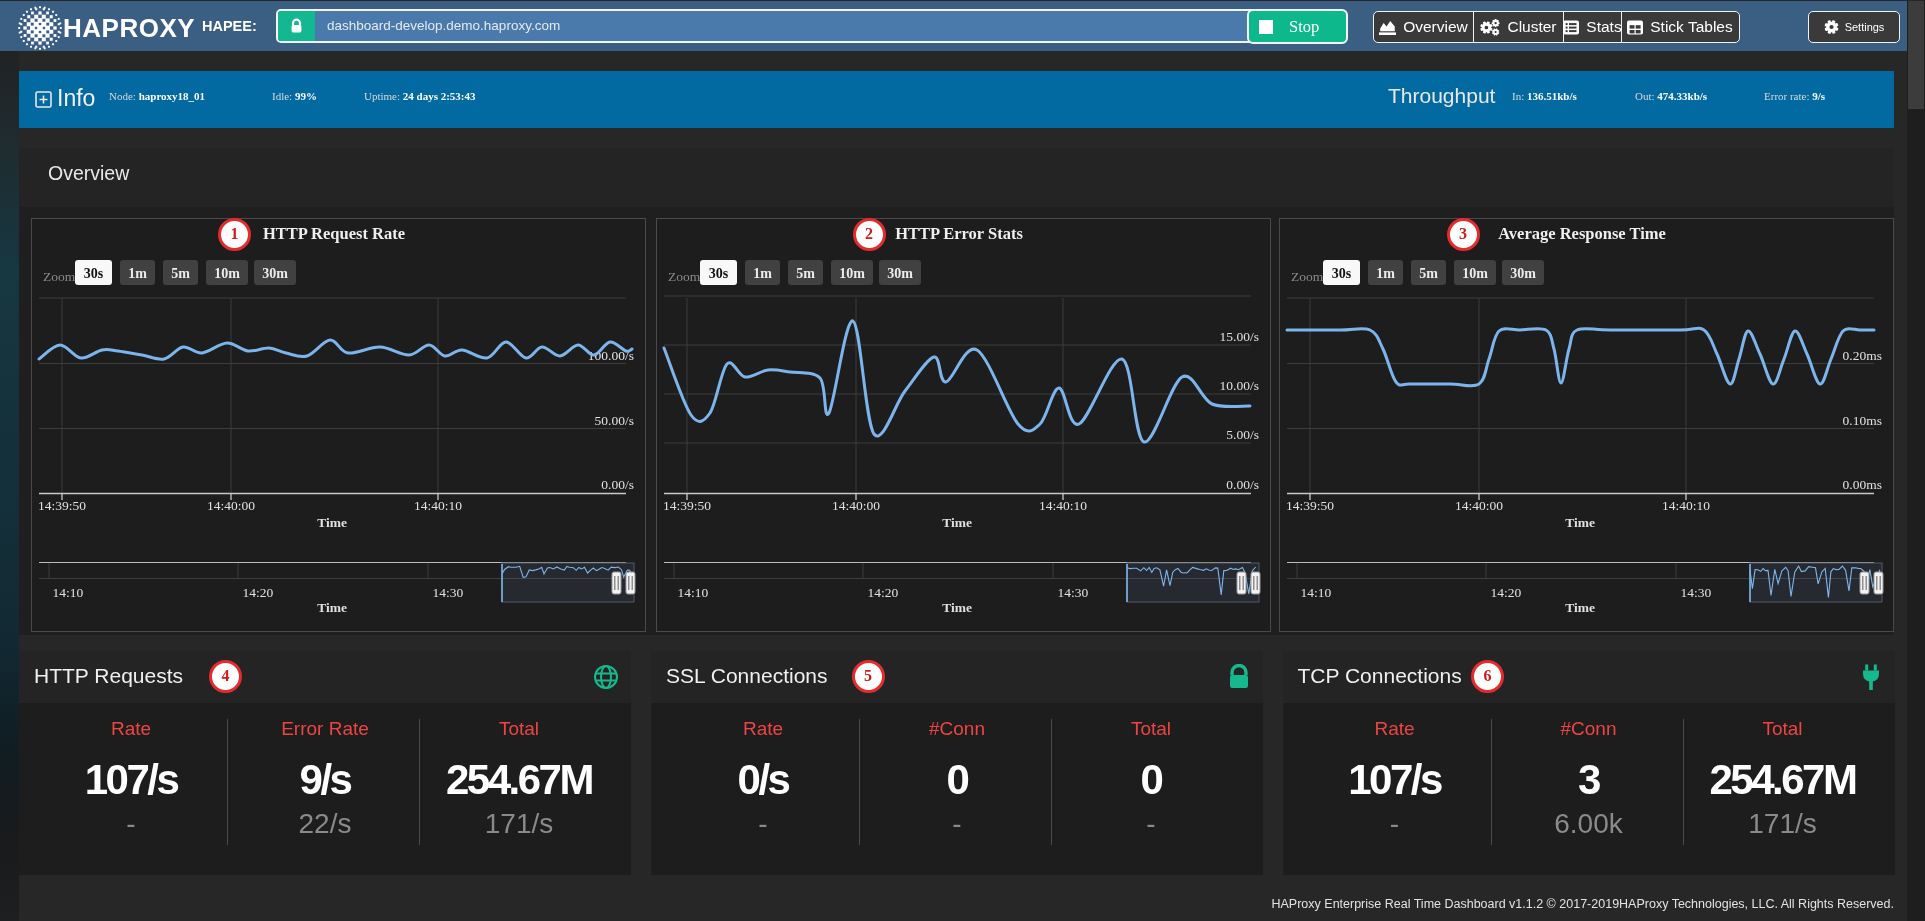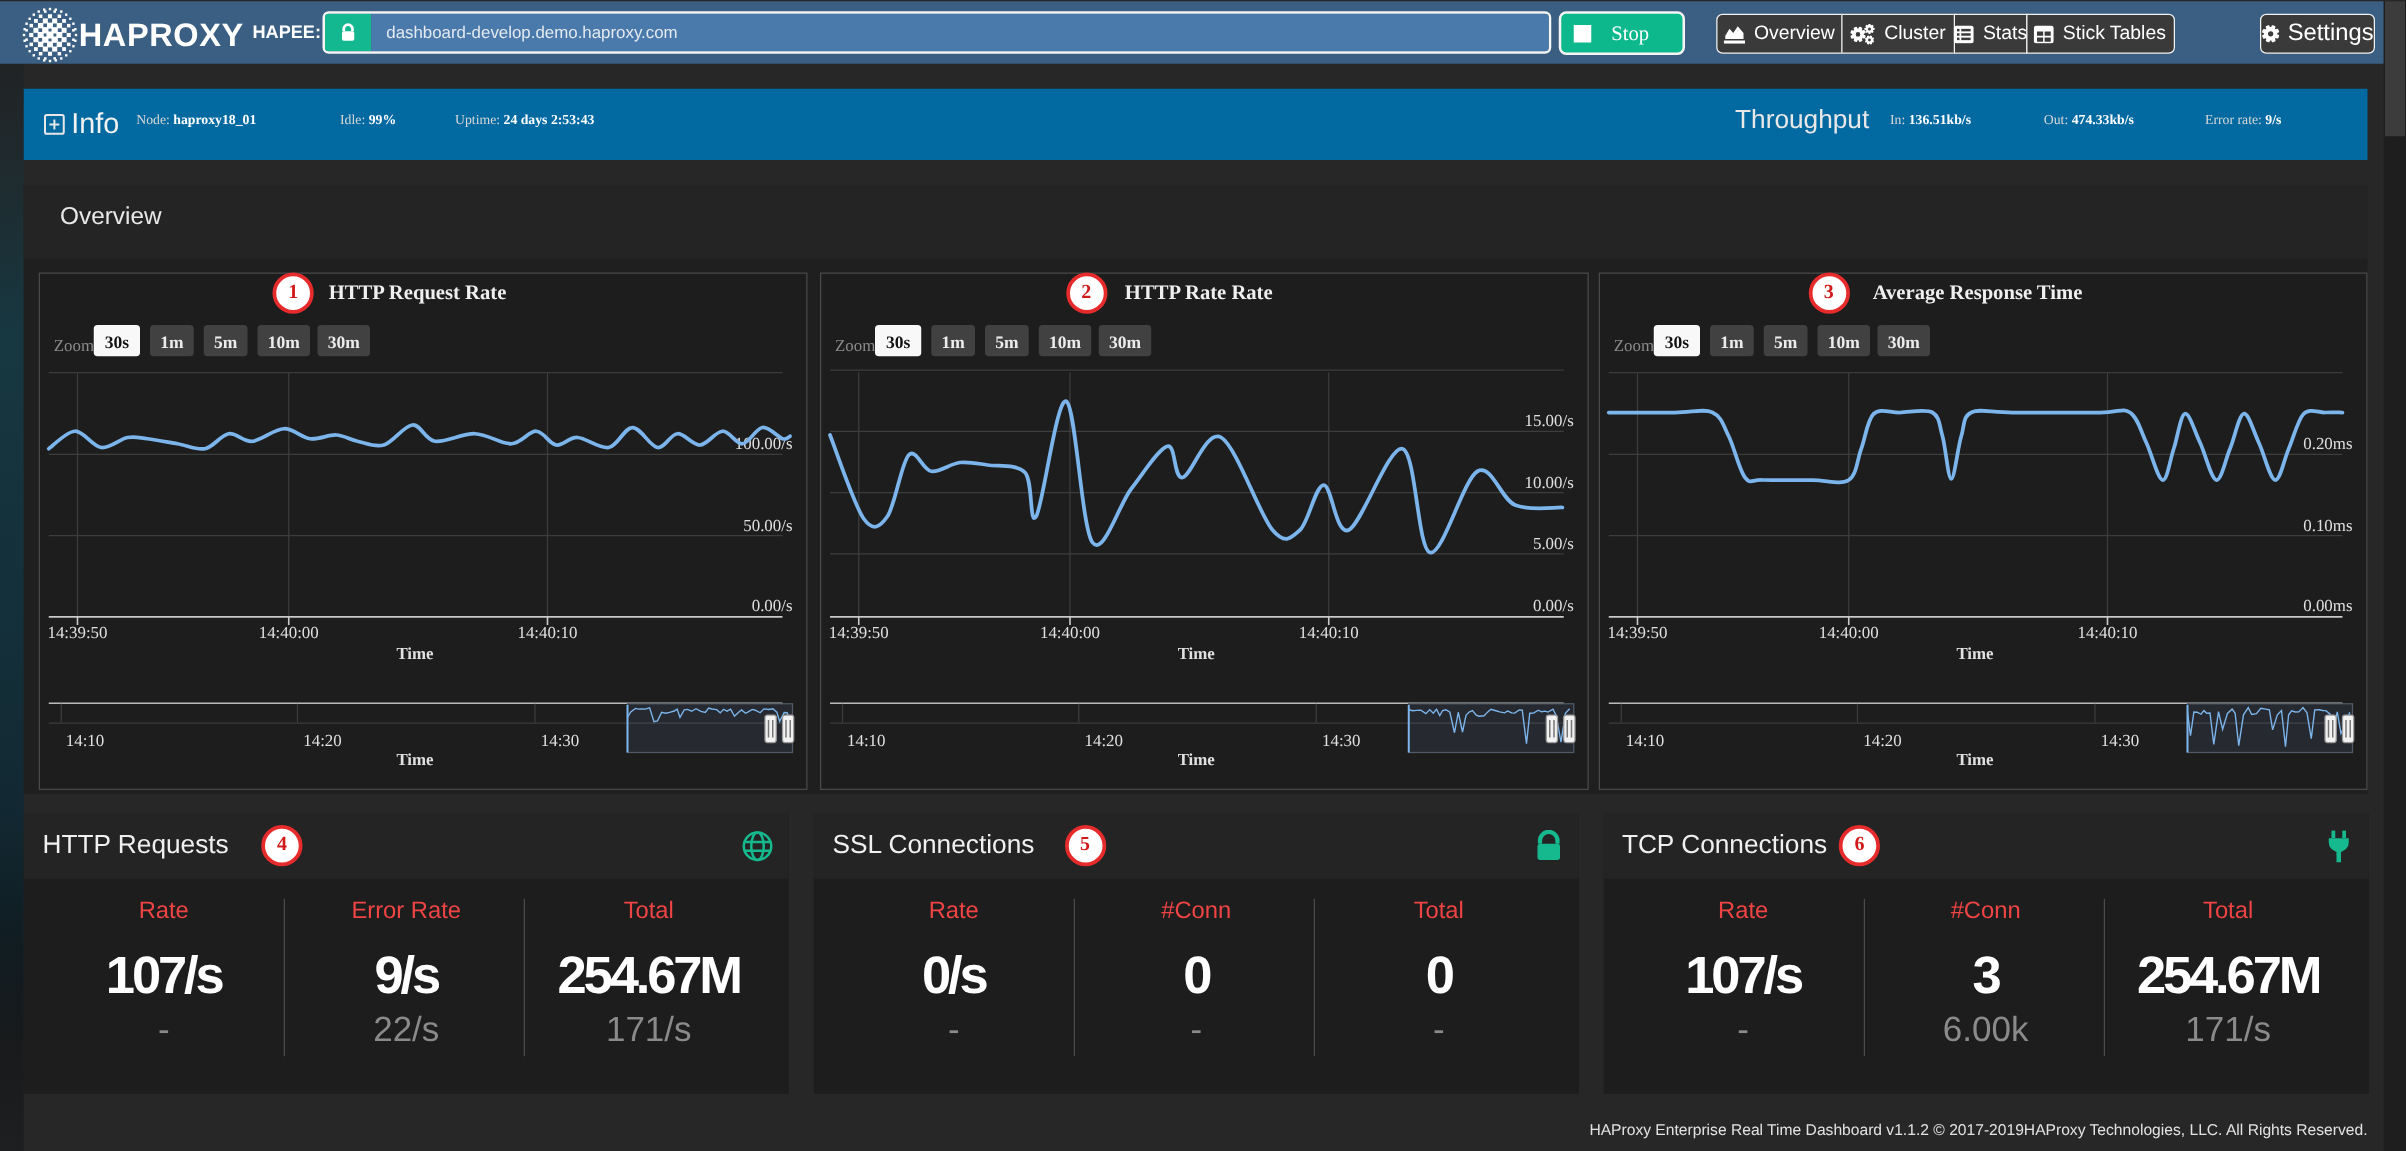--- a/index.html
+++ b/index.html
@@ -3,21 +3,21 @@
 <style>
 * { margin:0; padding:0; box-sizing:border-box; }
 html,body { width:1925px; height:921px; overflow:hidden; }
 body { background:#272727; font-family:"Liberation Sans",sans-serif; position:relative; }
 #lstrip { position:absolute; left:0; top:51px; width:19px; height:870px;
   background:linear-gradient(180deg,#212324 0%,#1f2b2f 10%,#173741 25%,#14303a 50%,#122933 68%,#101d23 80%,#181a1b 90%,#1e1f20 100%); }
 #navbar { position:absolute; left:0; top:1px; width:1907px; height:50px; background:#3b5f82; }
 #logo { position:absolute; left:17px; top:4px; }
 #logotext { position:absolute; left:63px; top:12px; font-size:26px; font-weight:bold; color:#fff; letter-spacing:0.5px; }
 #hapee { position:absolute; left:202px; top:17px; font-size:14.5px; font-weight:bold; color:#fff; }
-#urlgroup { position:absolute; left:258px; top:8px; width:983px; height:34px; border:2px solid #f5f5f5; border-radius:5px; display:flex; overflow:hidden; }
+#urlgroup { position:absolute; left:276px; top:8px; width:983px; height:34px; border:2px solid #f5f5f5; border-radius:5px; display:flex; overflow:hidden; }
 #lockbtn { width:37px; background:#14b890; display:flex; align-items:center; justify-content:center; }
 #urlinput { flex:1; background:#4a79ab; color:#e4eaf0; font-size:13.5px; line-height:30px; padding-left:12px; }
 #stopbtn { position:absolute; left:1247px; top:8px; width:101px; height:35px; background:#0cb88c; border:2px solid #f5f5f5; border-radius:6px; color:#fff; font-size:16.5px; display:flex; align-items:center;font-family:Liberation Serif, serif; }
 #stopbtn .sq { width:14px; height:14px; background:#fff; margin:0 16px 0 10px; }
 .navgrp { position:absolute; top:10px; display:flex; }
 .navbtn { height:32px; background:#3a3a3a; border:1.5px solid #f2f2f2; color:#fff; font-size:15.5px; display:flex; align-items:center; justify-content:center; gap:7px; margin-left:-1.5px; }
 .navbtn svg { flex:none; }
 .navbtn.first { border-radius:5px 0 0 5px; margin-left:0; }
 .navbtn.last { border-radius:0 5px 5px 0; }
 .navbtn.solo { border-radius:5px; }
@@ -186,21 +186,21 @@
           <rect x="0" y="0.5" width="16" height="14" rx="2"></rect>
           <g fill="#3a3a3a">
             <rect x="2.6" y="5.2" width="4.9" height="3.4"></rect>
             <rect x="8.7" y="5.2" width="4.9" height="3.4"></rect>
             <rect x="2.6" y="10.0" width="4.9" height="3.4"></rect>
             <rect x="8.7" y="10.0" width="4.9" height="3.4"></rect>
           </g>
         </svg>Stick Tables</div>
   </div>
   <div class="navgrp" style="left:1809px">
-      <div class="navbtn solo" style="width:92px;font-size:19px;gap:5px"><svg width="17" height="16" viewBox="0 0 17 16" fill="currentColor" color="#fff">
+      <div class="navbtn solo" style="width:92px;font-size:11px;gap:5px"><svg width="17" height="16" viewBox="0 0 17 16" fill="currentColor" color="#fff">
           <rect x="6.89" y="1.00" width="3.22" height="3.43" rx="0.81" transform="rotate(22.0 8.5 8)"></rect>
           <rect x="6.89" y="1.00" width="3.22" height="3.43" rx="0.81" transform="rotate(67.0 8.5 8)"></rect>
           <rect x="6.89" y="1.00" width="3.22" height="3.43" rx="0.81" transform="rotate(112.0 8.5 8)"></rect>
           <rect x="6.89" y="1.00" width="3.22" height="3.43" rx="0.81" transform="rotate(157.0 8.5 8)"></rect>
           <rect x="6.89" y="1.00" width="3.22" height="3.43" rx="0.81" transform="rotate(202.0 8.5 8)"></rect>
           <rect x="6.89" y="1.00" width="3.22" height="3.43" rx="0.81" transform="rotate(247.0 8.5 8)"></rect>
           <rect x="6.89" y="1.00" width="3.22" height="3.43" rx="0.81" transform="rotate(292.0 8.5 8)"></rect>
           <rect x="6.89" y="1.00" width="3.22" height="3.43" rx="0.81" transform="rotate(337.0 8.5 8)"></rect>
           <circle cx="8.5" cy="8" r="3.710" fill="none" stroke="currentColor" stroke-width="3.220"></circle>
         </svg>Settings</div>
@@ -320,21 +320,21 @@
       <rect x="580.0" y="353" width="9" height="22" rx="2" fill="#f2f2f2" stroke="#999" stroke-width="1"></rect>
       <path d="M582.8 357v14M586.2 357v14" stroke="#777" stroke-width="1.2"></path>
       <rect x="594.0" y="353" width="9" height="22" rx="2" fill="#f2f2f2" stroke="#999" stroke-width="1"></rect>
       <path d="M596.8 357v14M600.2 357v14" stroke="#777" stroke-width="1.2"></path>
       <text x="36" y="378" text-anchor="middle" class="clab">14:10</text>
       <text x="226" y="378" text-anchor="middle" class="clab">14:20</text>
       <text x="416" y="378" text-anchor="middle" class="clab">14:30</text>
       <text x="300" y="393" text-anchor="middle" class="ctime">Time</text>
     </svg>
     <div class="badge" style="left:195.5px;top:-1px">2</div>
-    <div class="ctitle" style="left:52px">HTTP Rate Rate</div>
+    <div class="ctitle" style="left:52px">HTTP Error Stats</div>
   </div>
 <div class="cpanel" style="left:1279px">
     <svg width="613" height="412" viewBox="0 0 613 412" style="position:absolute;left:0;top:0;overflow:visible">
       <text x="11" y="62" class="czoom">Zoom</text>
       <rect x="43" y="41" width="37" height="25" rx="3" fill="#f8f8f8"></rect>
       <text x="61.5" y="59" text-anchor="middle" style="font:bold 14px 'Liberation Serif',serif;fill:#111">30s</text>
       <rect x="88" y="41" width="35" height="25" rx="3" fill="#414141"></rect>
       <text x="105.5" y="59" text-anchor="middle" style="font:bold 14px 'Liberation Serif',serif;fill:#ececec">1m</text>
       <rect x="131" y="41" width="35" height="25" rx="3" fill="#414141"></rect>
       <text x="148.5" y="59" text-anchor="middle" style="font:bold 14px 'Liberation Serif',serif;fill:#ececec">5m</text>

